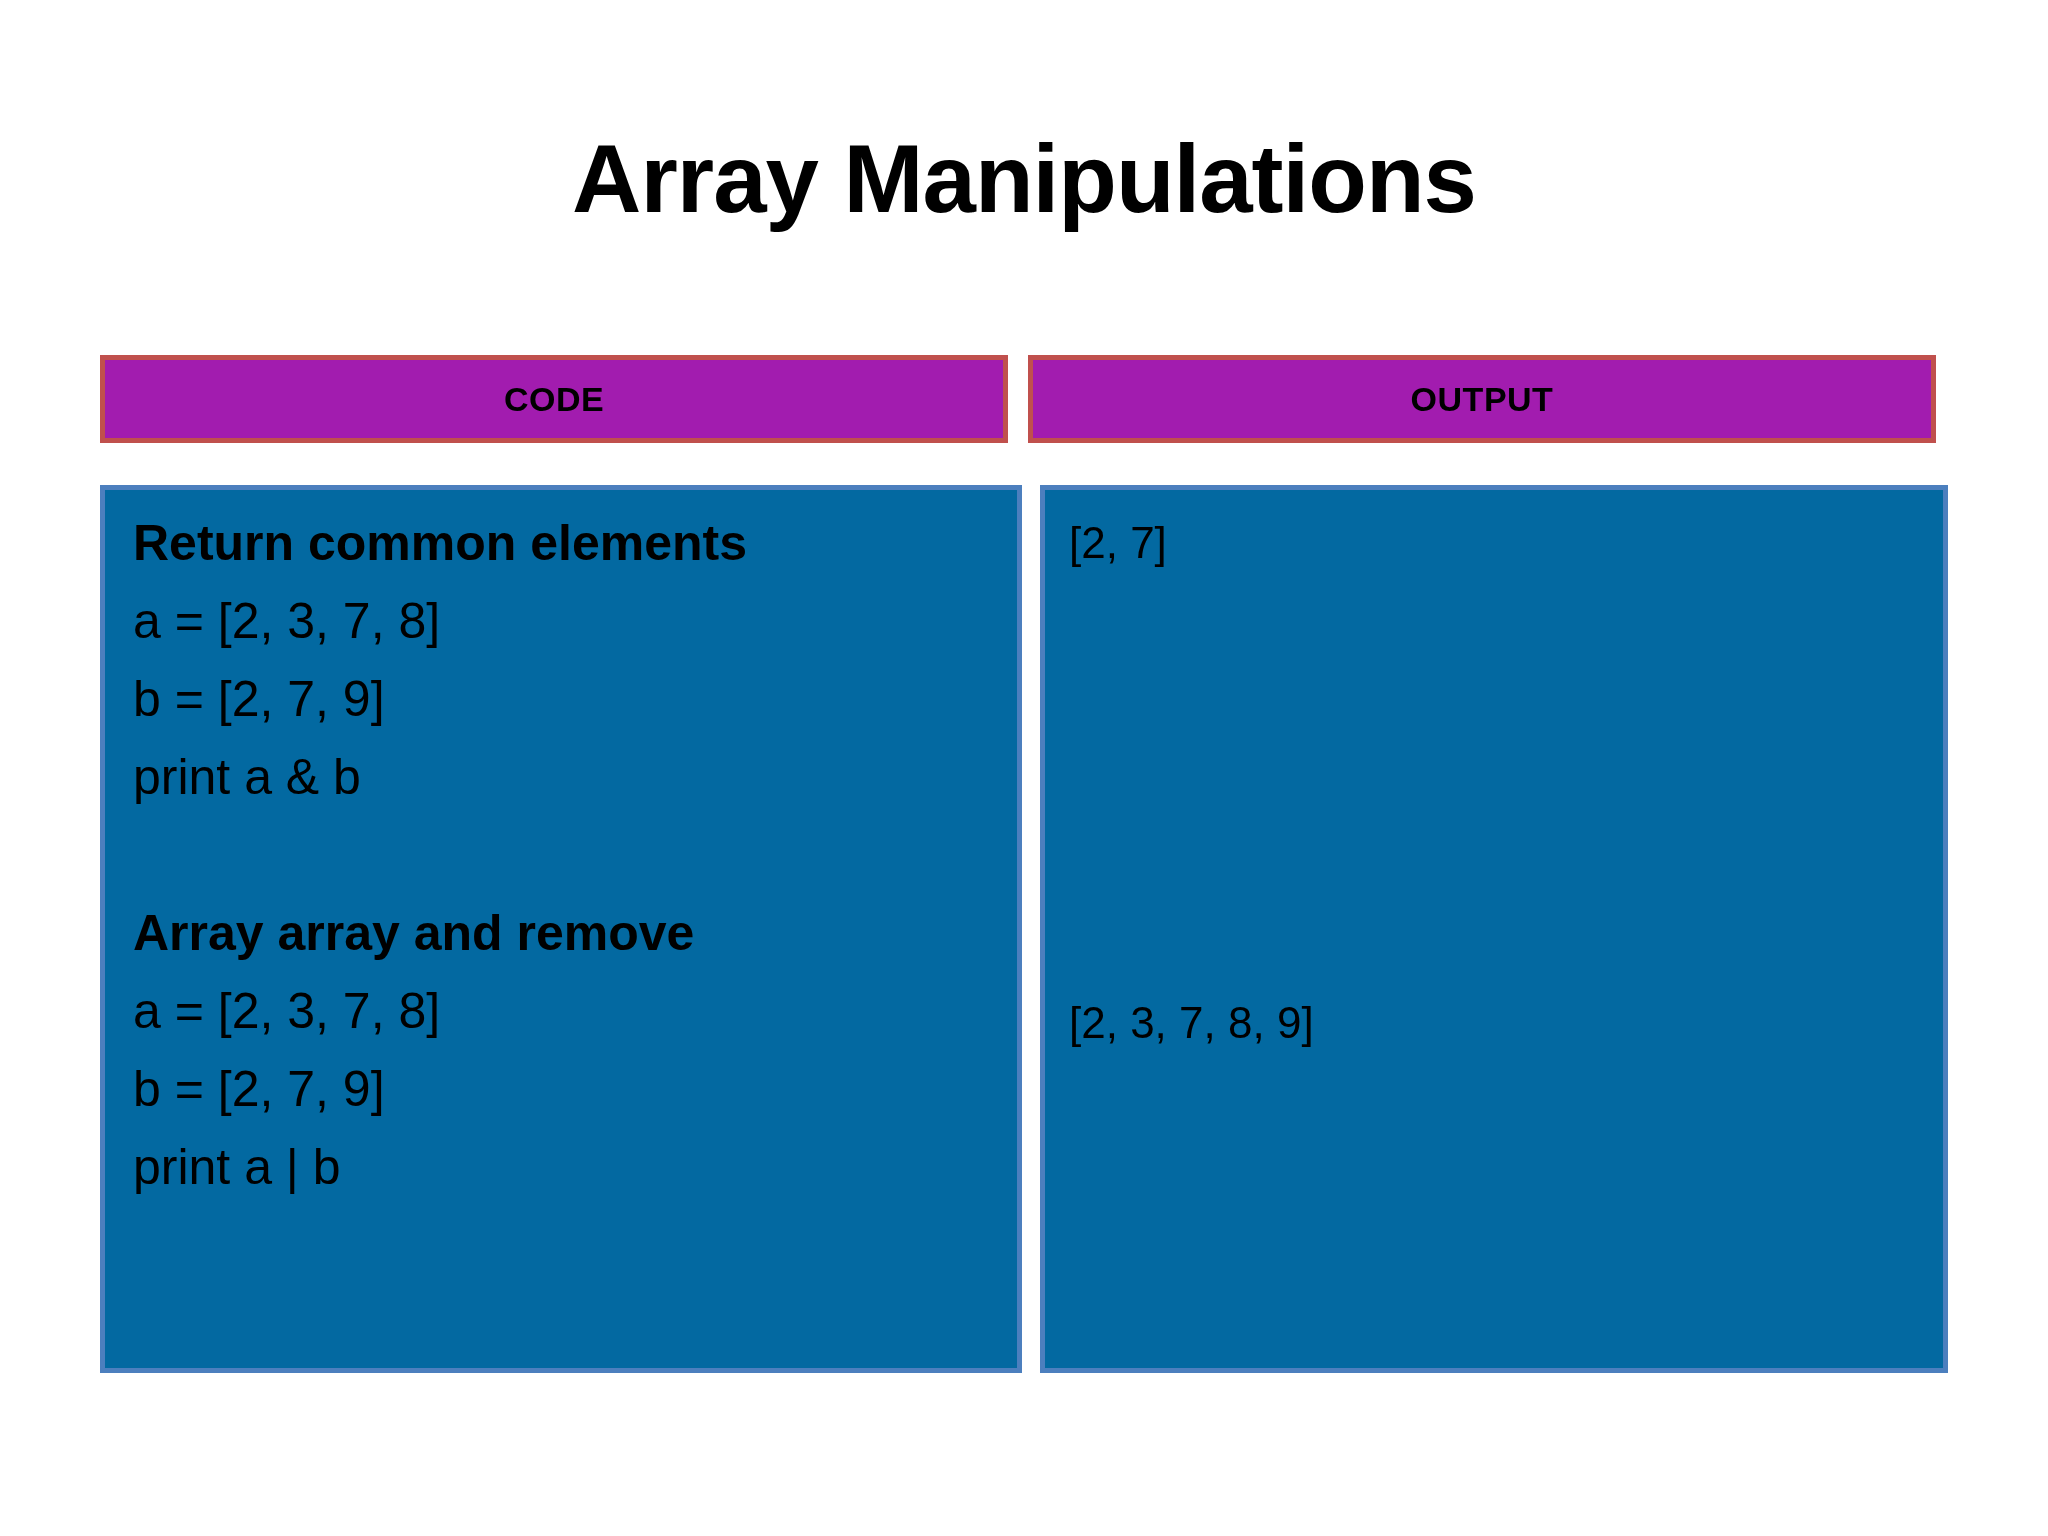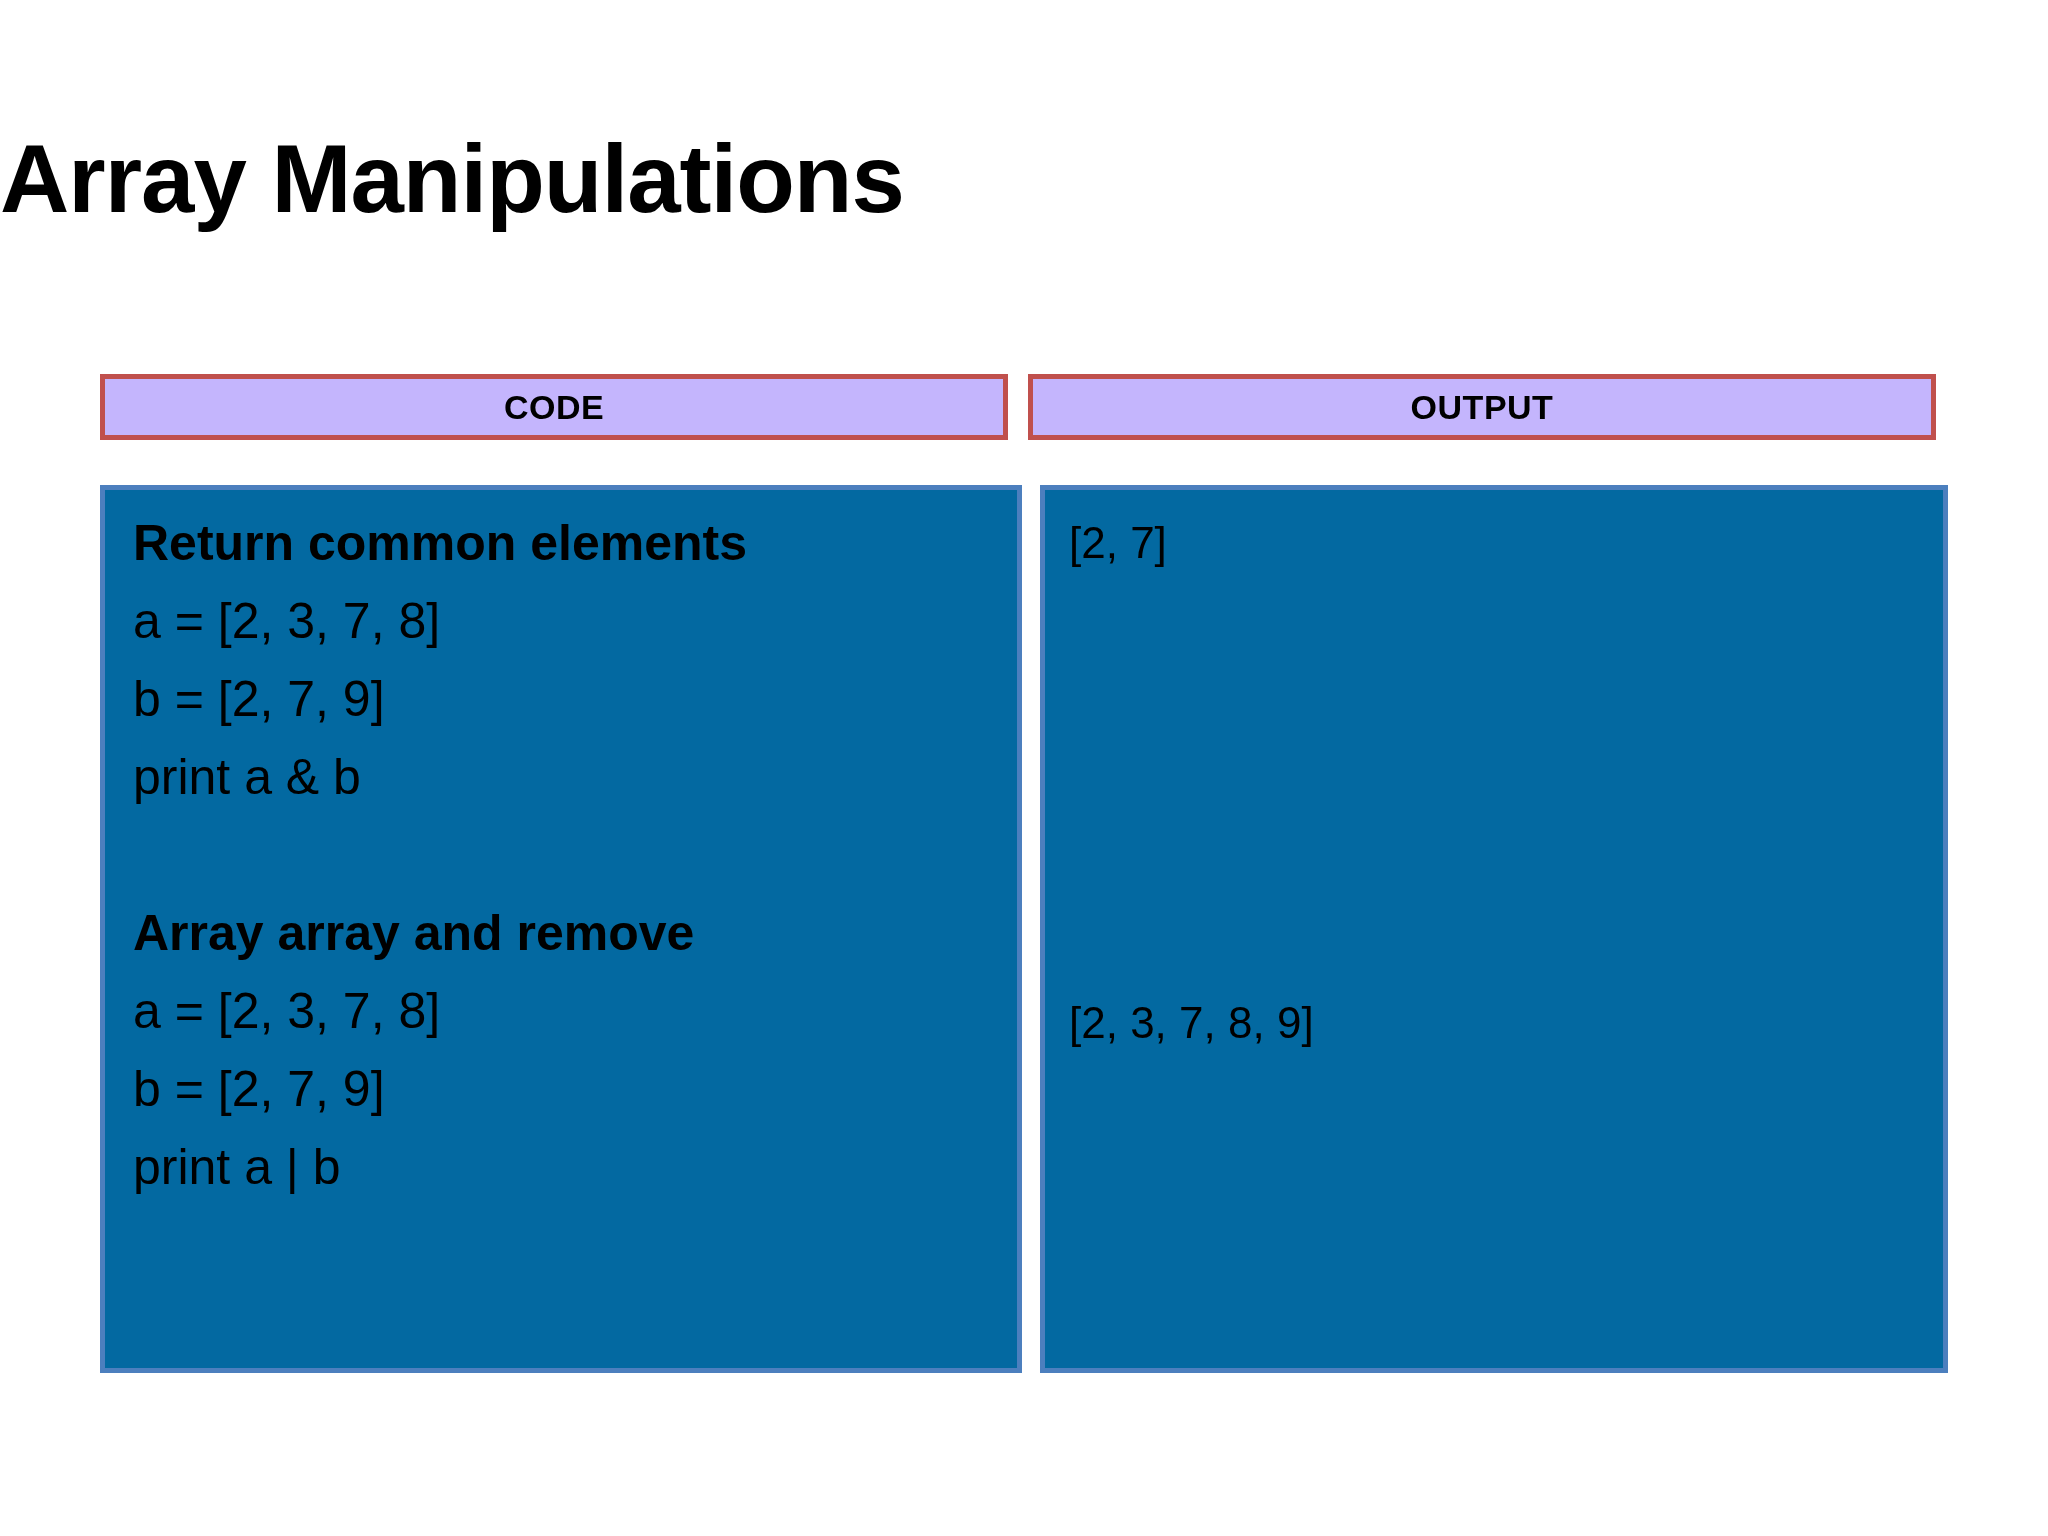--- a/index.html
+++ b/index.html
@@ -16,39 +16,39 @@
     color: #000000;
     -webkit-font-smoothing: antialiased;
   }
 
   
   #slide-title {
     position: absolute;
     left: 0;
     top: 126px;
     width: 2048px;
+    text-align: center;
     font-size: 96px;
     font-weight: 700;
     letter-spacing: -1px;
     line-height: 1.1;
     white-space: nowrap;
   }
 
   
   .header-box {
     position: absolute;
     top: 355px;
-    height: 66px;
+    height: 88px;
     box-sizing: border-box;
     border: 5px solid #C0504D;
-    background: #c4b5fd;
+    background: #a21caf;
     display: flex;
     align-items: center;
     justify-content: center;
-    margin-top: 19px;
   }
   .header-box .header-label {
     font-size: 34px;
     font-weight: 600;
     letter-spacing: 0.5px;
     line-height: 1;
   }
   #header-code  { left: 100px;  width: 908px; }
   #header-output{ left: 1028px; width: 908px; }
 

